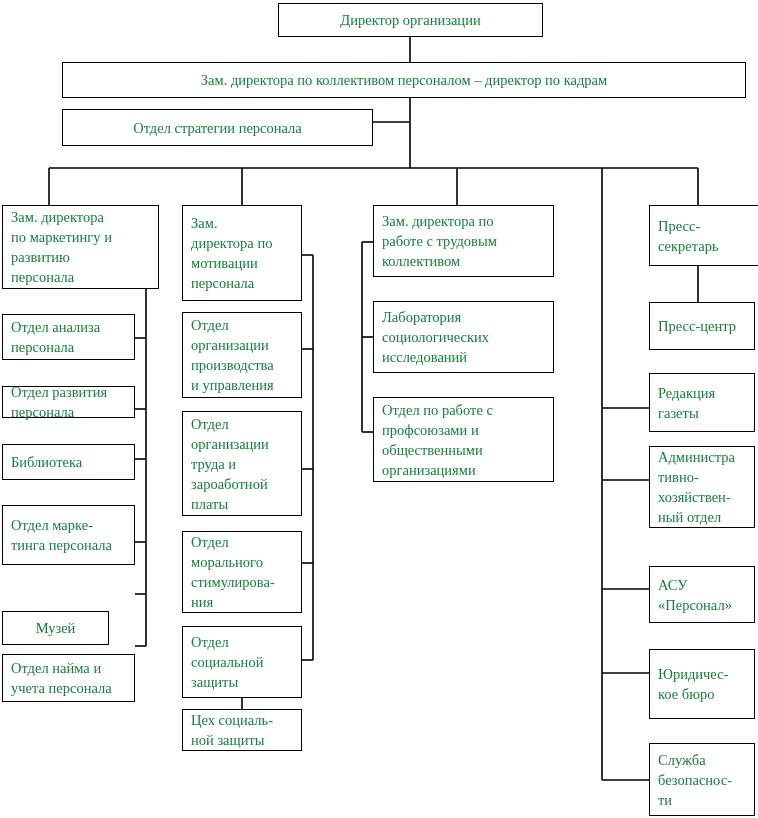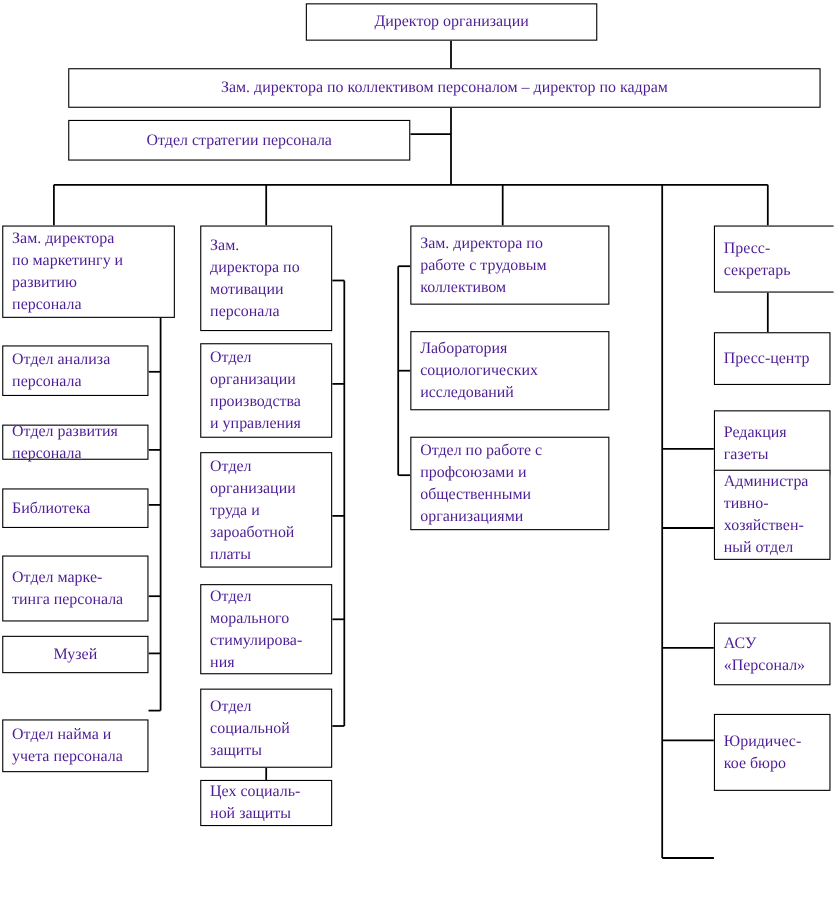--- a/index.html
+++ b/index.html
@@ -2,21 +2,21 @@
 <html><head>
 <meta charset="utf-8">
 <style>
   html, body { margin: 0; padding: 0; background: #ffffff; }
   .canvas {
     position: relative;
     width: 758px;
     height: 818px;
     background: #ffffff;
     font-family: "Liberation Serif", "DejaVu Serif", serif;
-    color: #4c1d95;
+    color: #15803d;
     overflow: hidden;
   }
   svg.wires { position: absolute; left: 0; top: 0; }
   svg.wires line { stroke: #000000; stroke-width: 1.6; }
   .box {
     position: absolute;
     box-sizing: border-box;
     border: 1.6px solid #000000;
     background: #ffffff;
     display: flex;
@@ -112,21 +112,21 @@
     <span>Отдел развития
 персонала</span>
   </div>
   <div class="box" style="left:2px;top:444px;width:133px;height:36px">
     <span>Библиотека</span>
   </div>
   <div class="box" style="left:2px;top:505px;width:133px;height:60px">
     <span>Отдел марке-
 тинга персонала</span>
   </div>
-  <div class="box center" style="left:2px;top:578px;width:133px;height:34px">
+  <div class="box center" style="left:2px;top:611px;width:107px;height:34px">
     <span>Музей</span>
   </div>
   <div class="box" style="left:2px;top:654px;width:133px;height:48px">
     <span>Отдел найма и
 учета персонала</span>
   </div>
 
   <div class="box" style="left:182px;top:205px;width:120px;height:96px">
     <span>Зам.
 директора по
@@ -183,28 +183,33 @@
     <span>Пресс-
 секретарь</span>
   </div>
   <div class="box" style="left:649px;top:373px;width:106px;height:59px">
     <span>Редакция
 газеты</span>
   </div>
   <div class="box" style="left:649px;top:302px;width:106px;height:48px">
     <span>Пресс-центр</span>
   </div>
-  <div class="box" style="left:649px;top:427px;width:106px;height:82px">
+  <div class="box" style="left:649px;top:446px;width:106px;height:82px">
     <span>Администра
 тивно-
 хозяйствен-
 ный отдел</span>
   </div>
   <div class="box" style="left:649px;top:566px;width:106px;height:57px">
     <span>АСУ
 «Персонал»</span>
   </div>
   <div class="box" style="left:649px;top:649px;width:106px;height:70px">
     <span>Юридичес-
 кое бюро</span>
   </div>
+  <div class="box" style="left:649px;top:743px;width:106px;height:73px">
+    <span>Служба
+безопаснос-
+ти</span>
+  </div>
 
 </div>
 
 </body></html>

